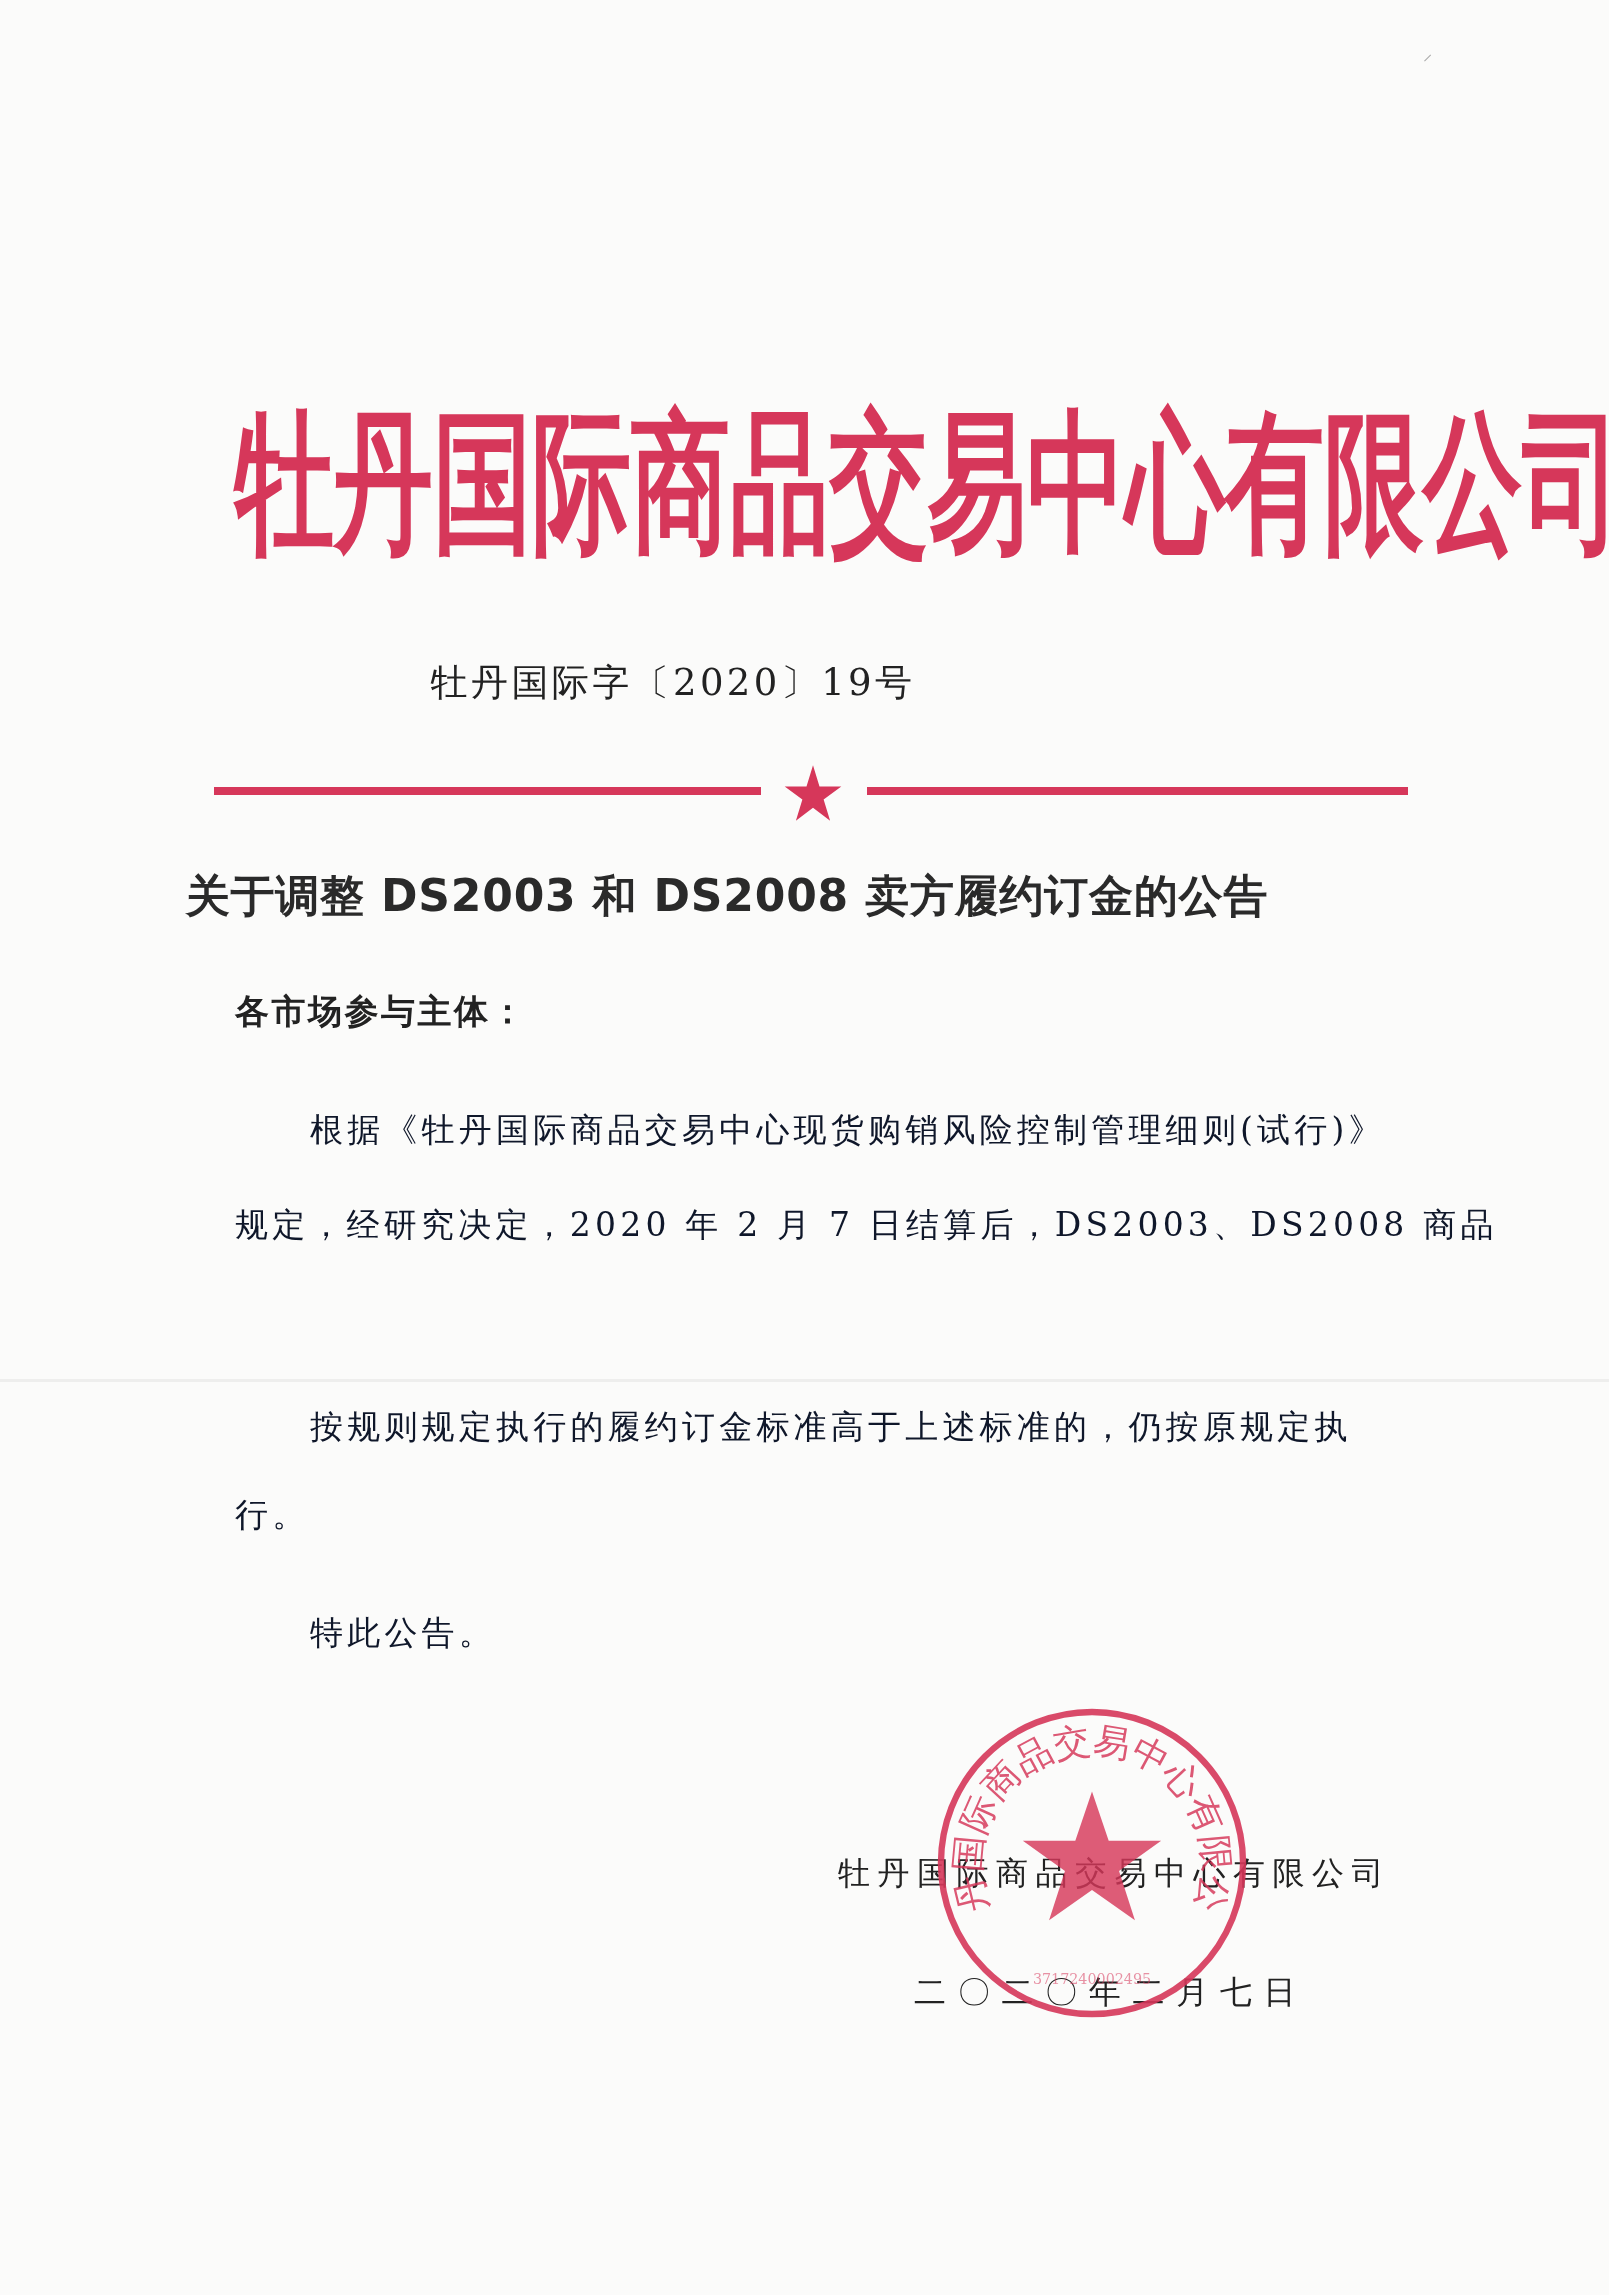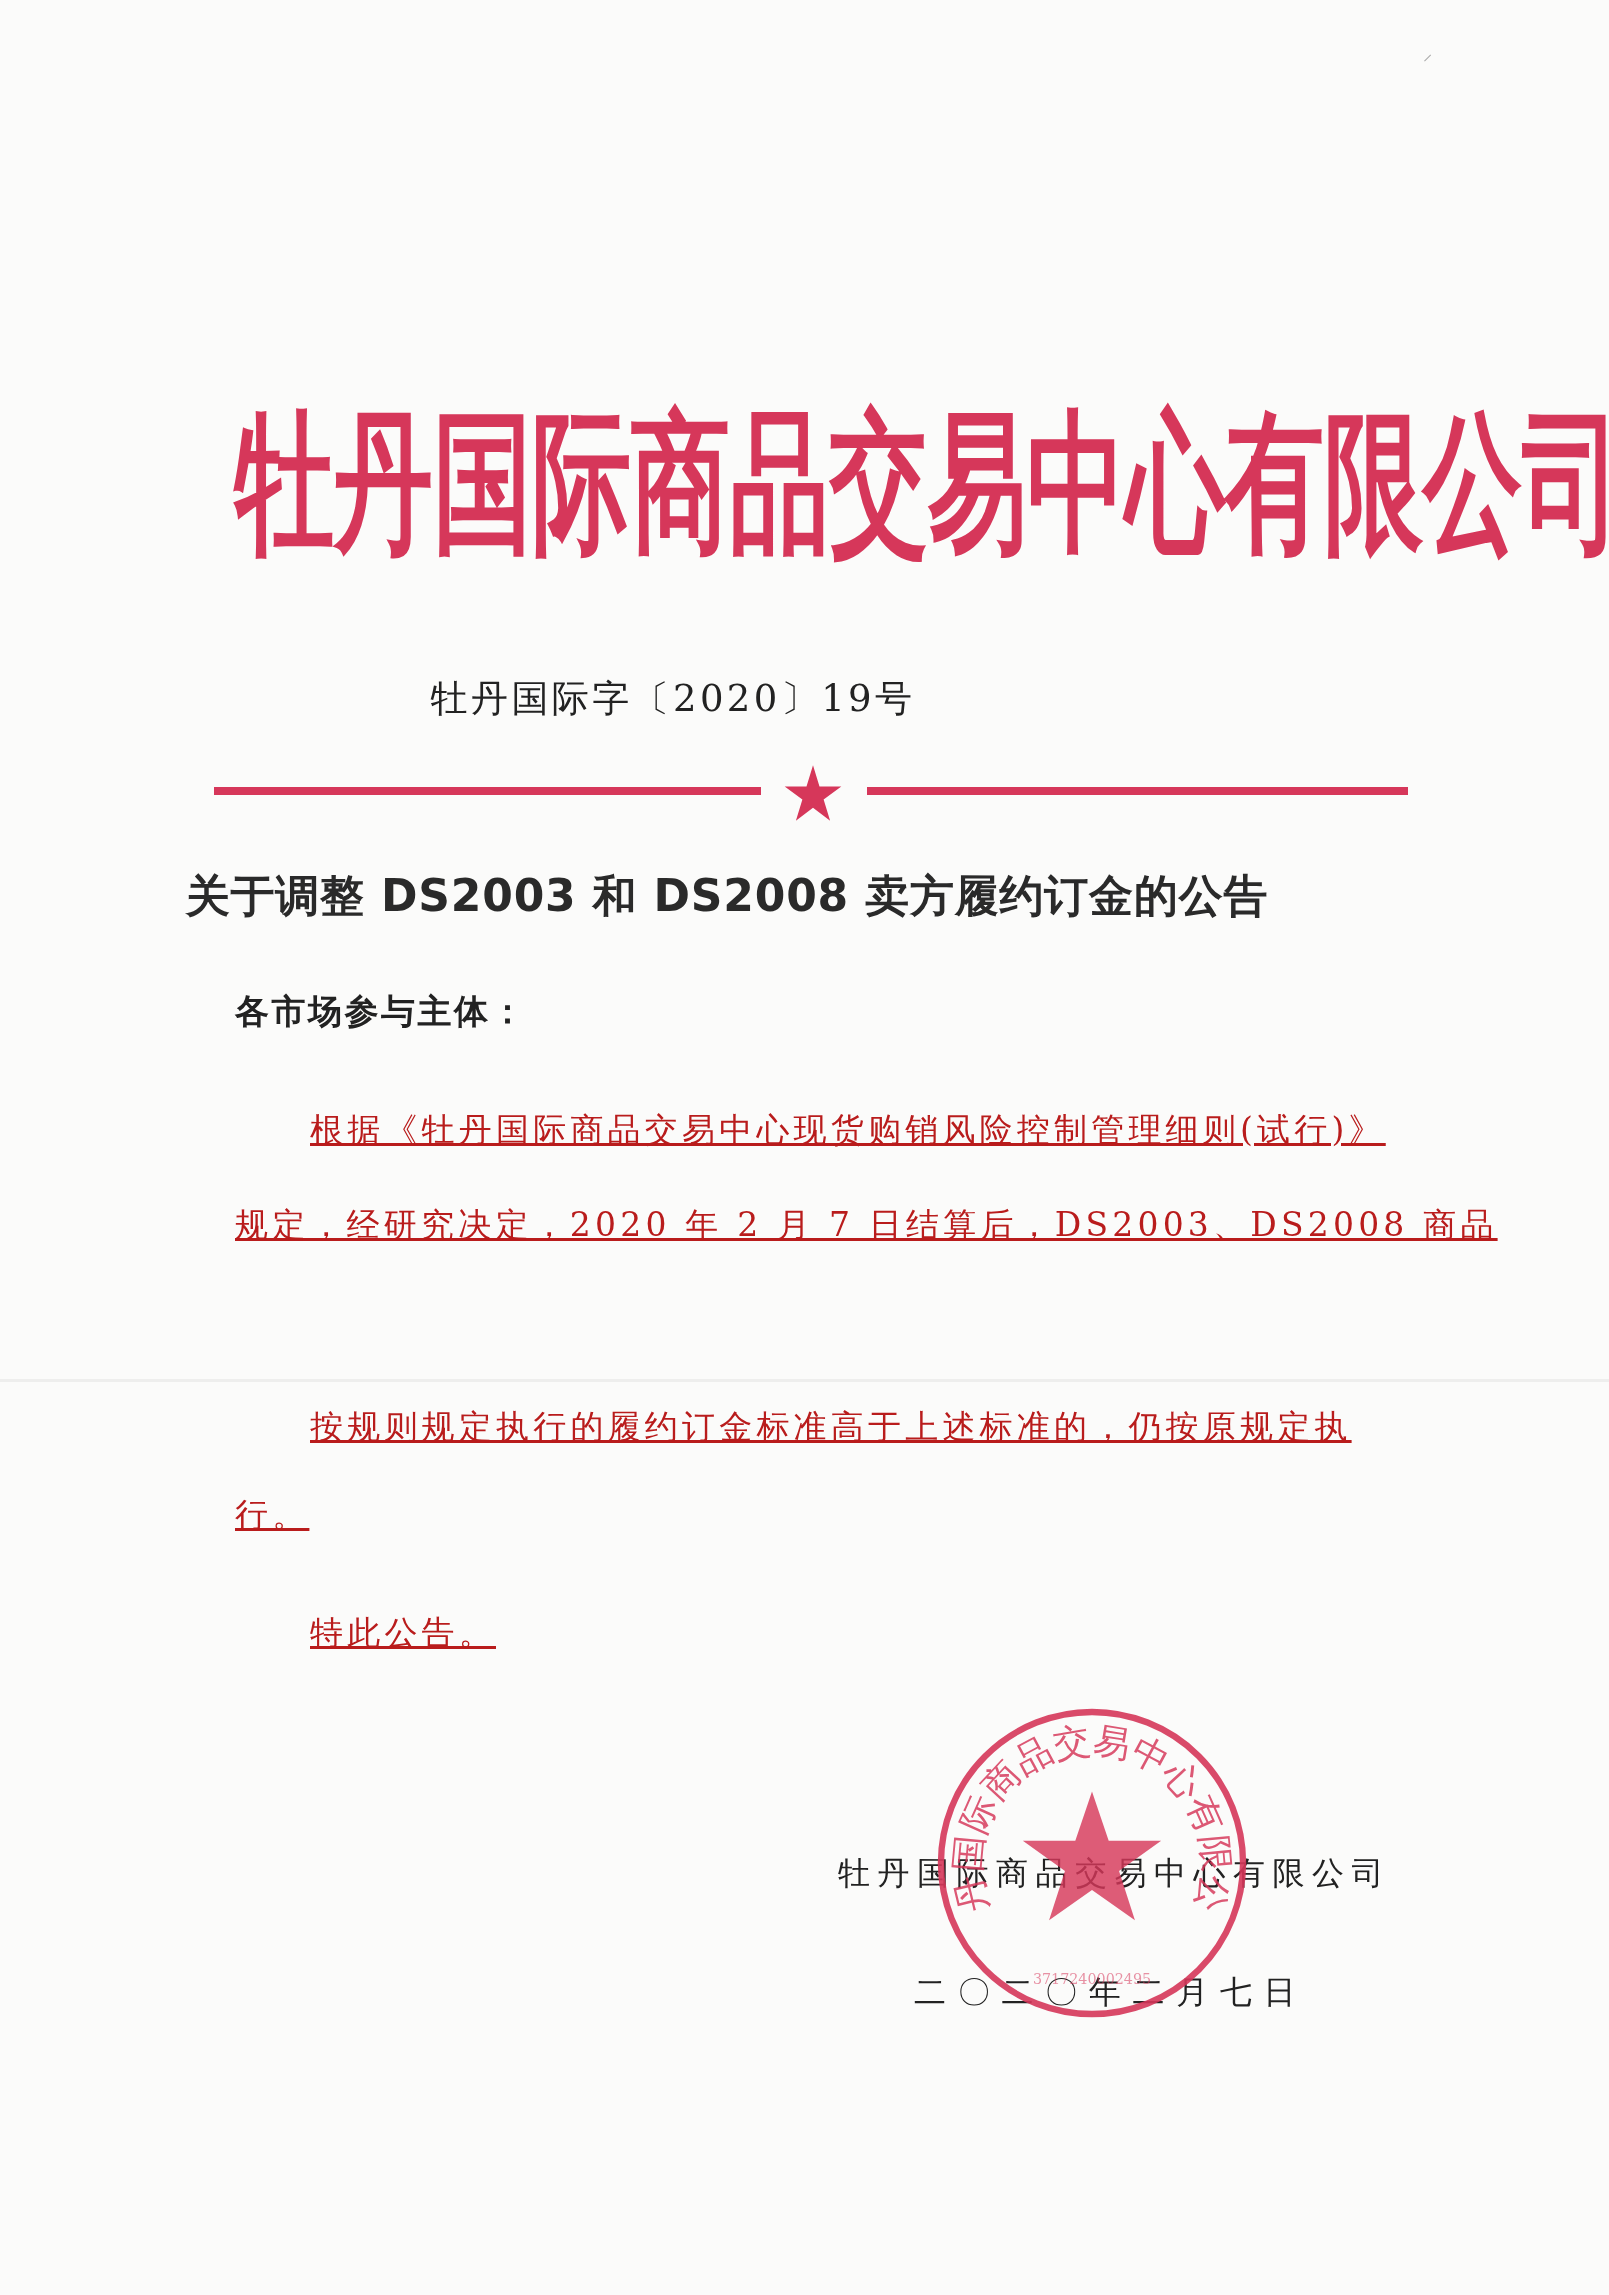--- a/index.html
+++ b/index.html
@@ -13,38 +13,38 @@
   .page { position: absolute; inset: 0; }
   .red-header {
     position: absolute; left: 235px; top: 394px; width: 1182px; height: 176px;
     display: flex; justify-content: space-between; align-items: center;
     color: #d6375a; font-family: "DejaVu Sans", "Liberation Sans", sans-serif;
     font-weight: bold; font-size: 99px; line-height: 1;
   }
   .red-header span.ch { display: inline-block; transform: scaleY(1.55); }
   .doc-number {
     position: absolute; left: 0; width: 1346px; top: 658px; text-align: center;
-    font-size: 37px; letter-spacing: 3.4px; color: #222; margin-top: 16px;
+    font-size: 37px; letter-spacing: 3.4px; color: #222;
   }
   .rule { position: absolute; top: 787px; height: 7.5px; background: #d6375a; }
   .rule.left { left: 214px; width: 547px; }
   .rule.right { left: 867px; width: 541px; }
   .rule-star { position: absolute; left: 783px; top: 764px; width: 60px; height: 59px; }
   .title {
     position: absolute; left: 0; width: 1454px; top: 867px; text-align: center;
     font-family: "DejaVu Sans", "Liberation Sans", sans-serif; font-weight: bold;
     font-size: 44px; color: #2a2a2a; letter-spacing: 0.8px;
   }
   .salutation {
     position: absolute; left: 235px; top: 989px;
     font-family: Liberation Mono, monospace; font-weight: bold;
     font-size: 34px; color: #222; letter-spacing: 2.5px;
   }
   .line {
-    position: absolute; font-size: 33px; color: #b91c1c; white-space: nowrap; letter-spacing: 4.2px; text-decoration: underline;
+    position: absolute; font-size: 33px; color: #0f172a; white-space: nowrap; letter-spacing: 4.2px;
   }
   .sig { position: absolute; font-size: 32px; color: #222; white-space: nowrap; letter-spacing: 7.5px; }
   .seal { position: absolute; left: 933px; top: 1704px; width: 318px; height: 318px; opacity: 0.9; }
   .fold-mark { position: absolute; left: 0; top: 1379px; width: 1609px; height: 2.5px; background: rgba(0,0,0,0.05); }
   .speck { position: absolute; left: 1423px; top: 40px; font-size: 18.4px; color: #aaa; }
 </style>
 </head>
 <body>
 
 <div class="page">

